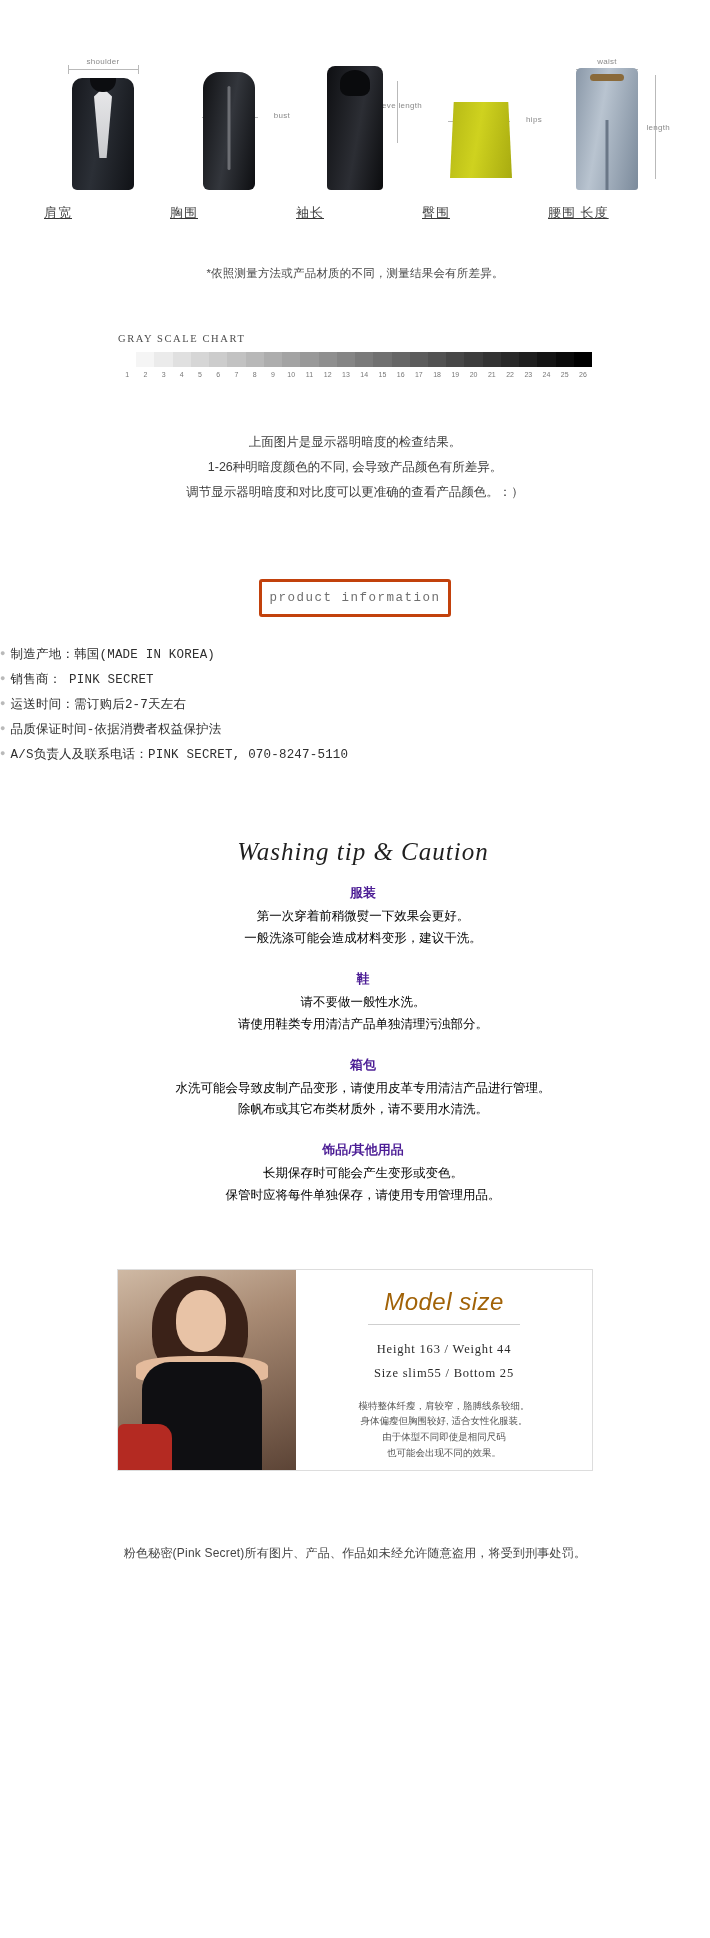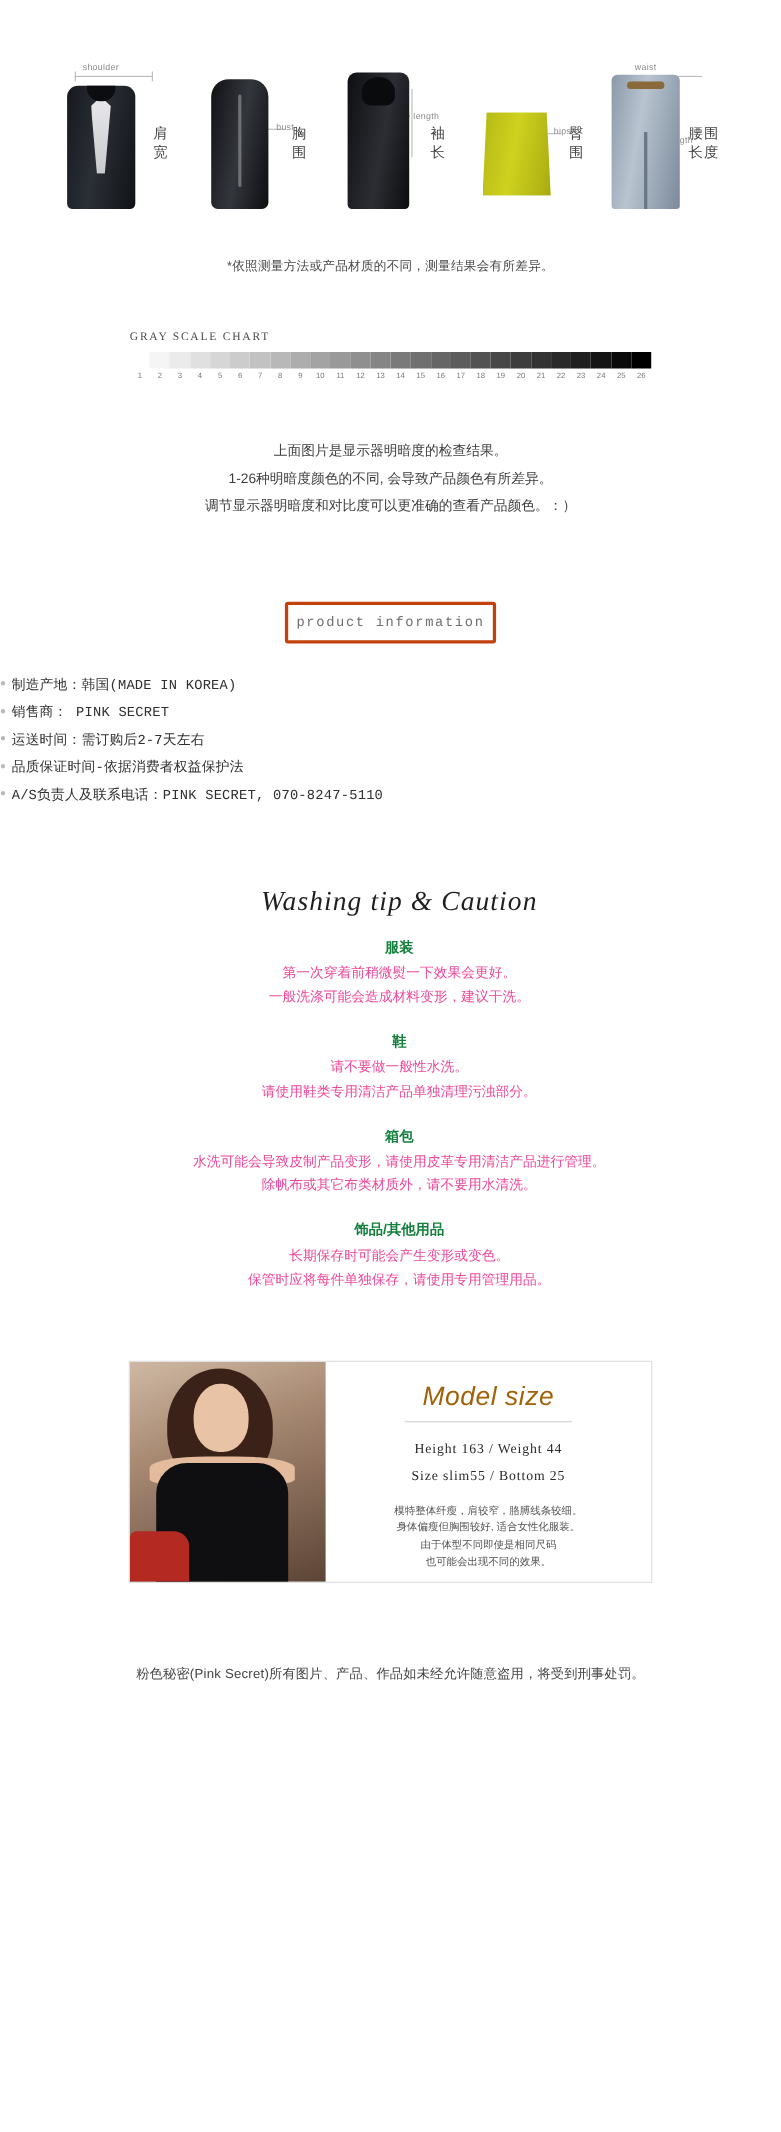--- a/index.html
+++ b/index.html
@@ -29,22 +29,23 @@
   .measure-row {
     display: flex;
     justify-content: center;
     align-items: flex-end;
     gap: 8px;
     padding: 0 28px;
   }
   .measure-item {
     width: 118px;
     display: flex;
-    flex-direction: row;
-    align-items: center;
+    flex-direction: column;
+    align-items: flex-start;
+    text-decoration: underline;
   }
   .garment {
     position: relative;
     width: 118px;
     height: 135px;
     display: flex;
     align-items: flex-end;
     justify-content: center;
   }
   .garment .label-tag {
@@ -227,27 +228,27 @@
     font-style: italic;
     font-size: 25px;
     color: #1f1f1f;
     letter-spacing: 1px;
   }
   .wash-block { margin-top: 18px; text-align: center; }
   .wash-block h4 {
     margin: 0 0 4px 0;
     font-size: 13px;
     font-weight: bold;
-    color: #15803d;
+    color: #4c1d95;
   }
   .wash-block p {
     margin: 0;
     font-size: 12.5px;
     line-height: 1.75;
-    color: #ec4899;
+    color: #000000;
   }
   .wash-block + .wash-block { margin-top: 20px; }
 
   
   .model-section {
     margin: 62px auto 0 auto;
     width: 474px;
     height: 200px;
     border: 1px solid #ddd;
     display: flex;

